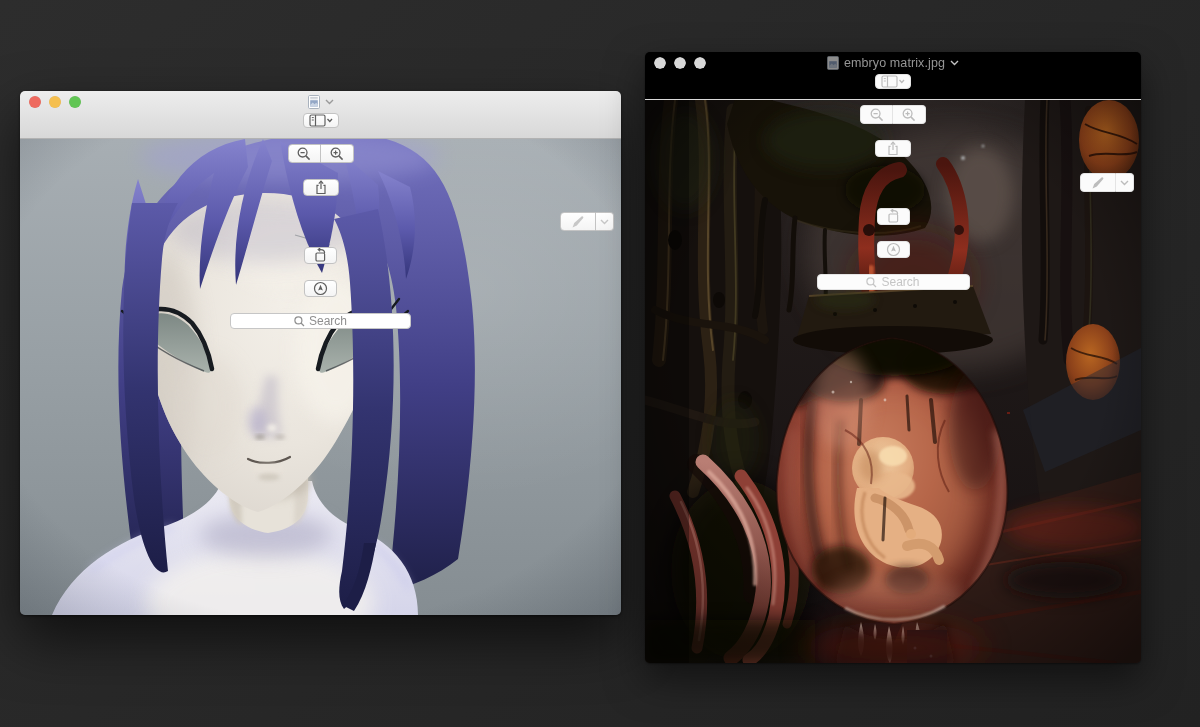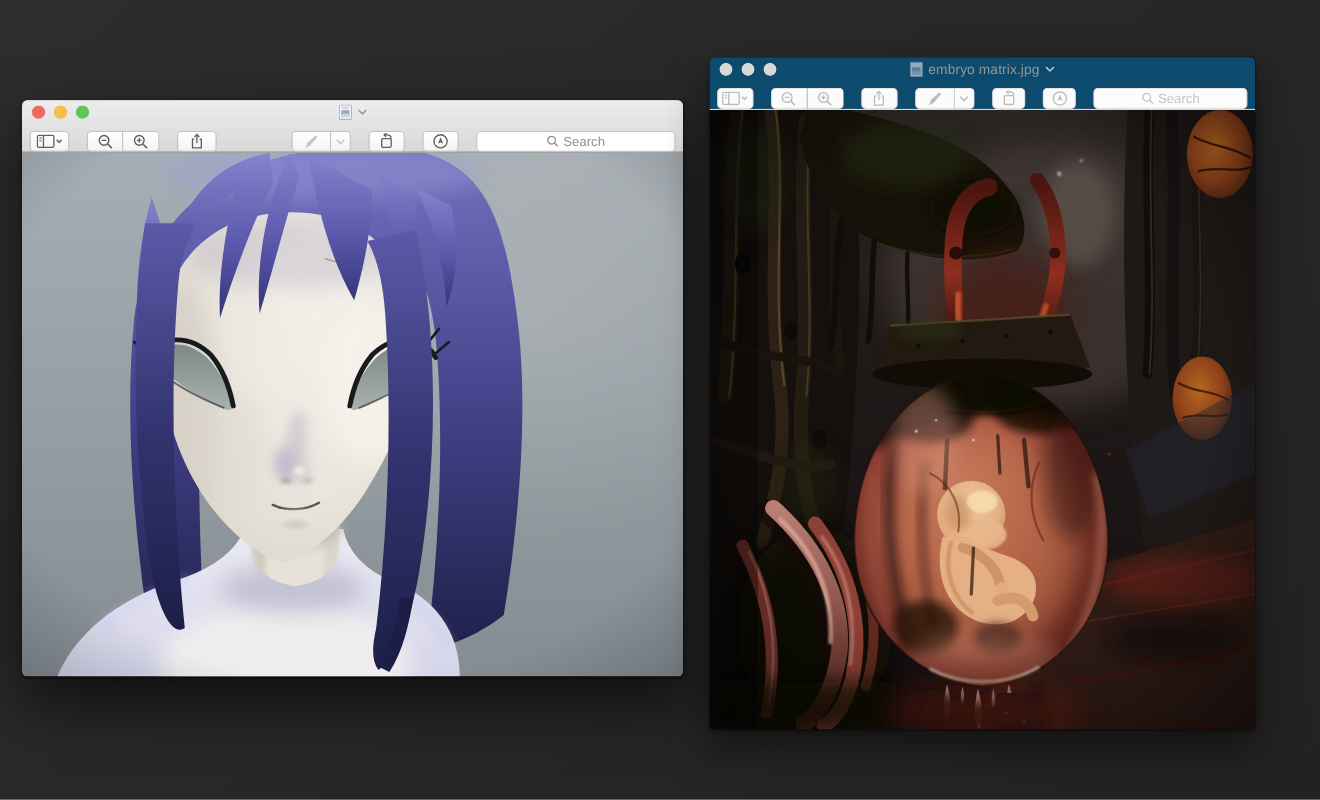--- a/index.html
+++ b/index.html
@@ -8,37 +8,37 @@
 
   .window{position:absolute;border-radius:5px;overflow:hidden;background:#1a1a1a;}
   .window.active{box-shadow:0 24px 55px rgba(0,0,0,.62),0 1px 3px rgba(0,0,0,.5);}
   .window.inactive{box-shadow:0 16px 38px rgba(0,0,0,.5),0 1px 2px rgba(0,0,0,.4);}
 
   #win-left{left:20px;top:91px;width:601px;height:524px;}
   #win-right{left:645px;top:52px;width:496px;height:611px;}
 
   .chrome{position:relative;}
   .active .chrome{background:linear-gradient(#ededed,#d8d8d8);border-bottom:1px solid #b2b2b2;}
-  .inactive .chrome{background:#0c4a6e;border-bottom:1px solid #d9d9d9;}
+  .inactive .chrome{background:#000000;border-bottom:1px solid #d9d9d9;}
 
   .titlebar{height:22px;display:flex;align-items:center;position:relative;}
   .traffic{display:flex;gap:8px;margin-left:9px;}
   .traffic .light{width:12px;height:12px;border-radius:50%;display:block;}
   .active .light-close{box-shadow:inset 0 0 0 1px rgba(180,60,50,.45);}
   .active .light-min{box-shadow:inset 0 0 0 1px rgba(190,140,30,.45);}
   .active .light-max{box-shadow:inset 0 0 0 1px rgba(60,140,50,.45);}
   .inactive .light{box-shadow:inset 0 0 0 1px rgba(0,0,0,.12);}
   .titlegroup{position:absolute;left:0;right:0;top:0;bottom:0;display:flex;
     align-items:center;justify-content:center;gap:5px;pointer-events:none;}
   .title-text{font-size:12.5px;letter-spacing:.1px;}
   .active .title-text{color:#434343;}
   .inactive .title-text{color:#969696;}
   .active .title-chev{color:#9a9a9a;} .inactive .title-chev{color:#c2c2c2;}
 
-  .toolbar{height:25px;display:flex;align-items:flex-end;padding:0 7px;gap:16px;}
+  .toolbar{height:25px;display:flex;align-items:center;padding:0 7px;gap:16px;flex-direction:column;}
   .tbtn{height:19px;display:flex;align-items:center;justify-content:center;border-radius:4px;box-sizing:border-box;}
   .active .tbtn{background:linear-gradient(#ffffff,#f4f4f4);border:1px solid #c3c3c3;color:#5e5e5e;}
   .inactive .tbtn{background:#fbfbfb;border:1px solid #e4e4e4;color:#bcbcbc;}
   .active .tbtn.disabled{color:#c7c7c7;}
   .seg{display:flex;gap:0;}
   .seg .tbtn{border-radius:0;}
   .seg .tbtn:first-child{border-radius:4px 0 0 4px;}
   .seg .tbtn:last-child{border-radius:0 4px 4px 0;border-left:none;}
   .w33{width:33px;} .w36{width:36px;} .w18{width:18px;}
   .push{margin-left:auto;}

